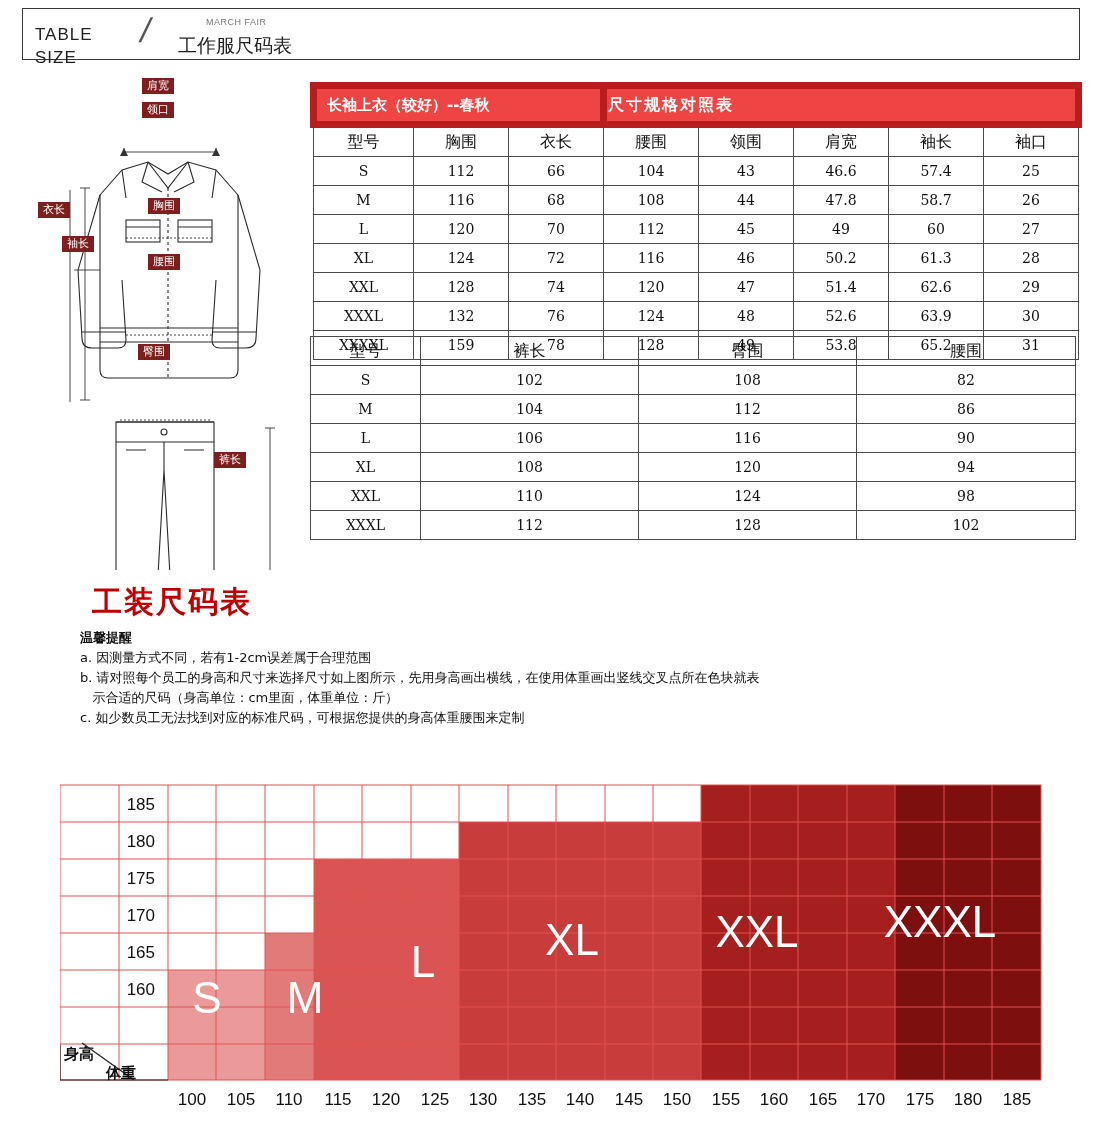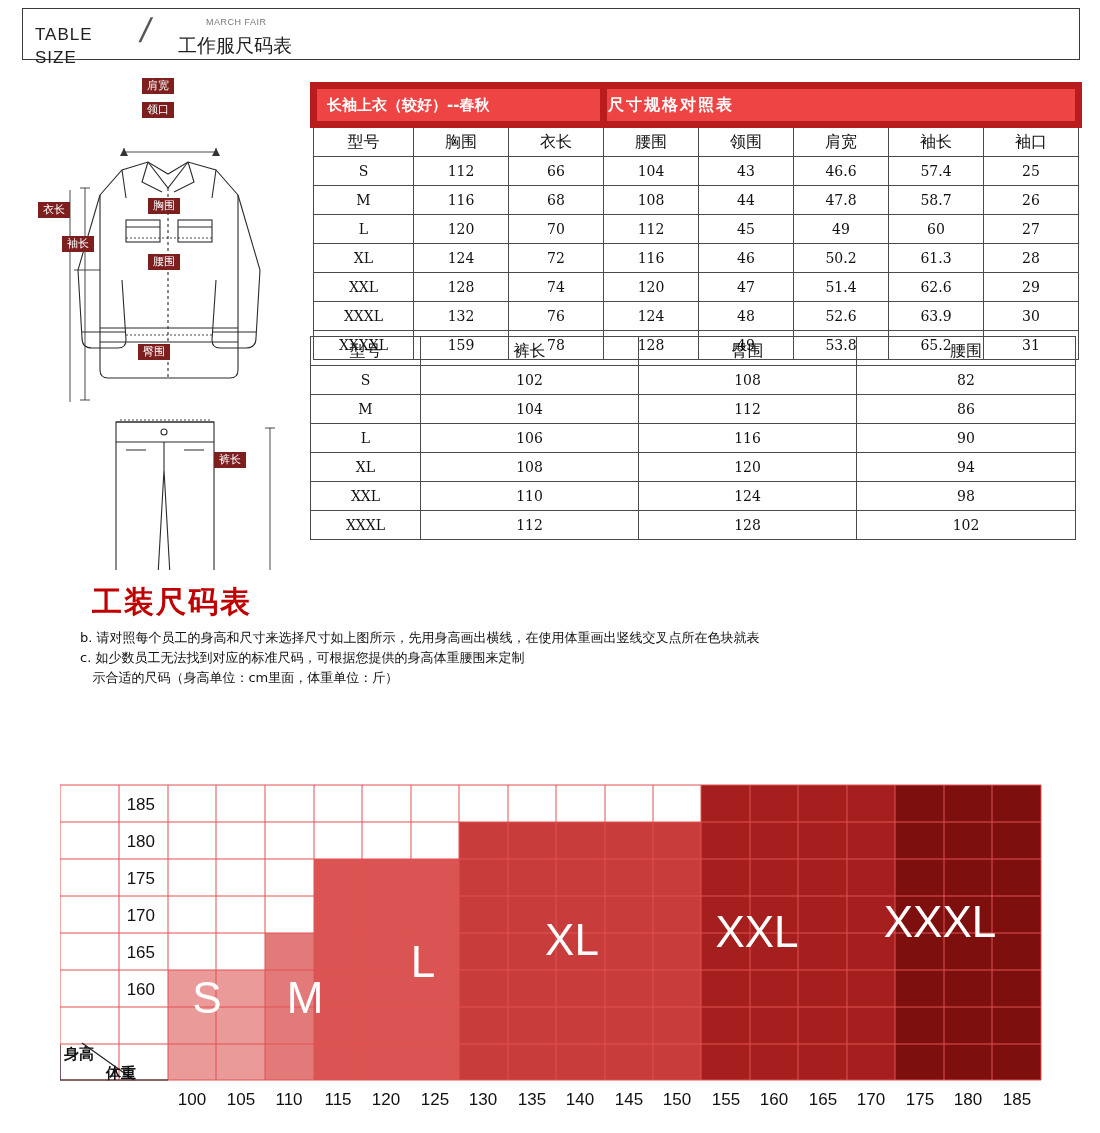--- a/index.html
+++ b/index.html
@@ -317,23 +317,25 @@
         <td>112</td>
         <td>128</td>
         <td>102</td>
       </tr>
     </tbody>
   </table>
 </div>
 
 <div class="main-title">工装尺码表</div>
 <div class="notes">
+  <div class="n-title">温馨提醒</div>
+  <div>a. 因测量方式不同，若有1-2cm误差属于合理范围</div>
   <div>b. 请对照每个员工的身高和尺寸来选择尺寸如上图所示，先用身高画出横线，在使用体重画出竖线交叉点所在色块就表</div>
+  <div style="white-space:pre">   示合适的尺码（身高单位：cm里面，体重单位：斤）</div>
   <div>c. 如少数员工无法找到对应的标准尺码，可根据您提供的身高体重腰围来定制</div>
-  <div style="white-space:pre">   示合适的尺码（身高单位：cm里面，体重单位：斤）</div>
 </div>
 
 <div class="chart">
   <svg width="990" height="340" viewBox="0 0 990 340">
 
     <g>
       <rect x="108" y="195" width="97" height="110" fill="#eb9a9a"></rect>
       <rect x="205" y="158" width="97" height="147" fill="#e37a7a"></rect>
       <rect x="254" y="84" width="145" height="221" fill="#da5454"></rect>
       <rect x="399" y="47" width="242" height="258" fill="#c83c3c"></rect>

